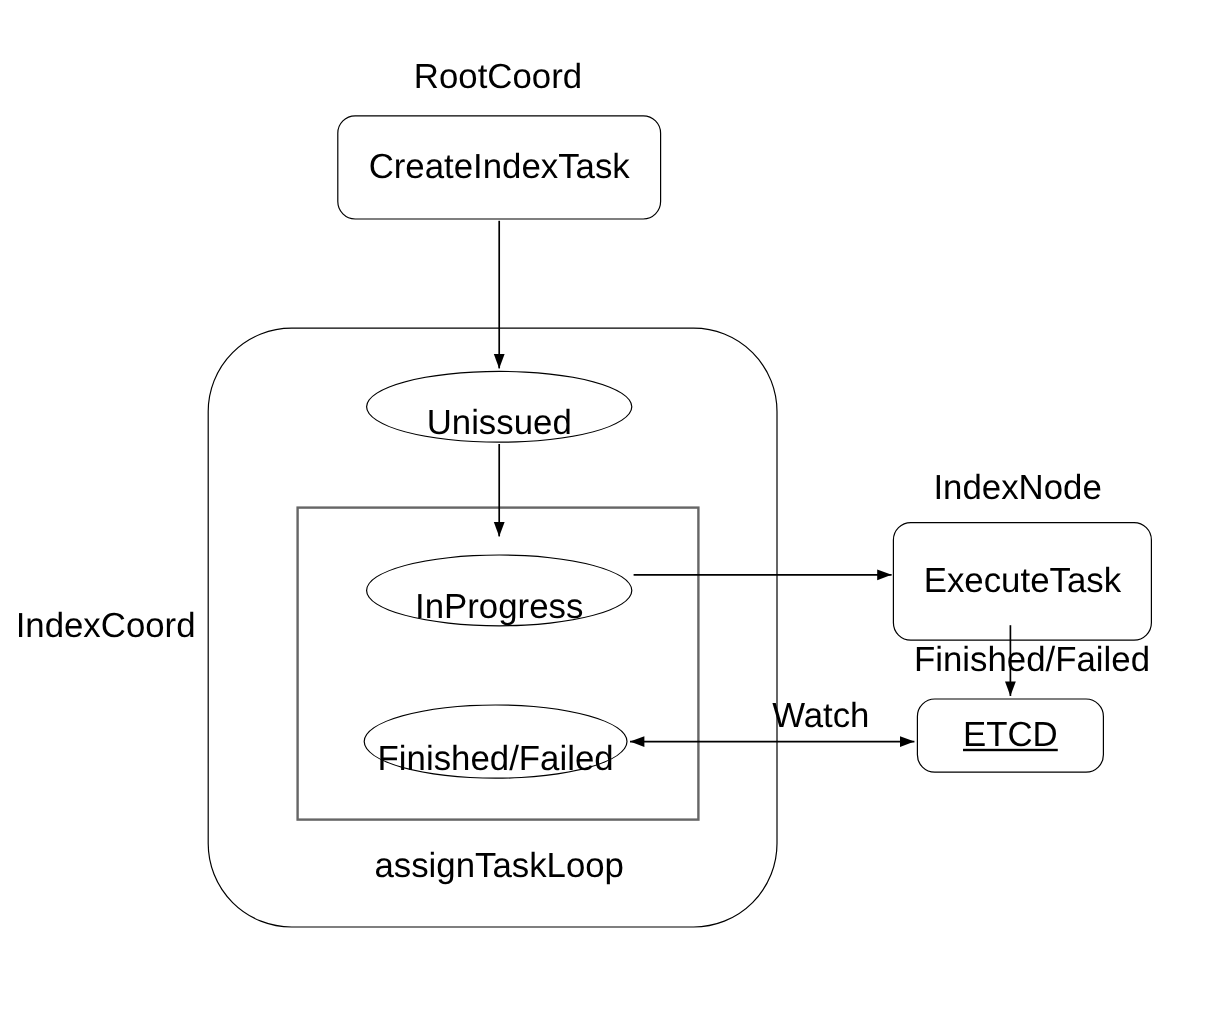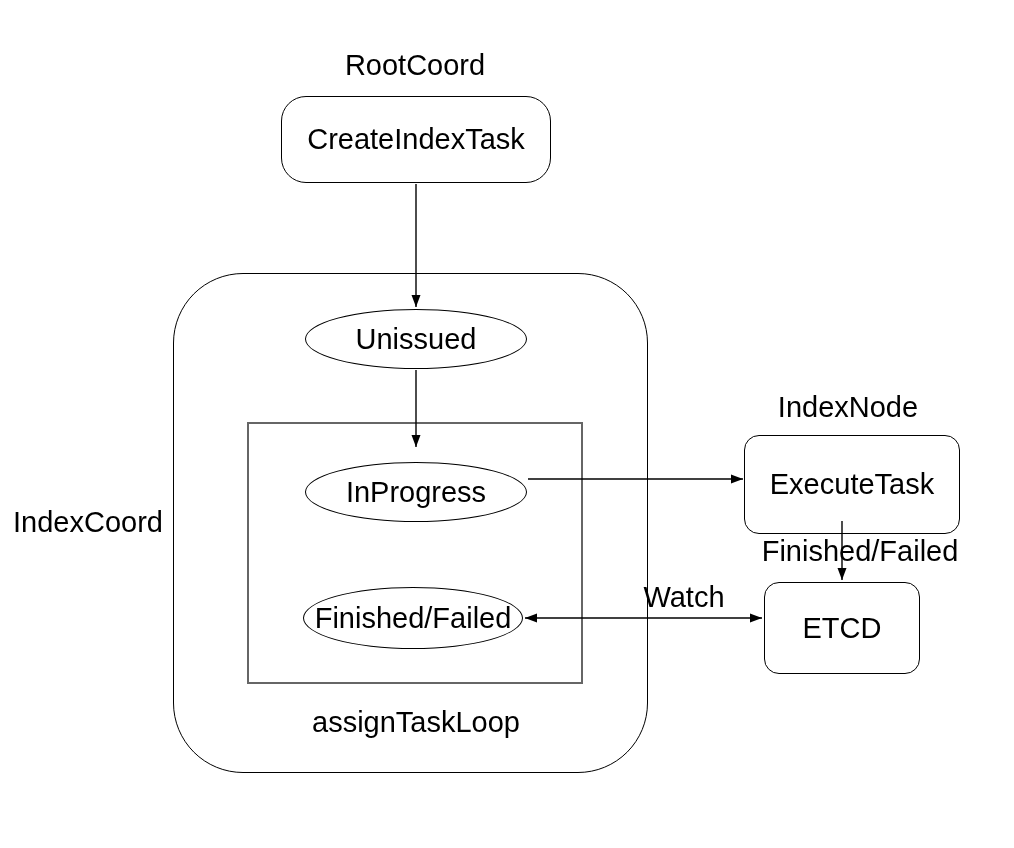--- a/index.html
+++ b/index.html
@@ -39,28 +39,28 @@
     border: 1.4px solid #000000;
     background: #ffffff;
     display: flex;
     align-items: center;
     justify-content: center;
     font-size: 29px;
     line-height: 1;
     white-space: nowrap;
   }
   .box { border-radius: 15px; }
-  .ellipse { border-radius: 50%; }
+  .ellipse { border-radius: 50%; align-items: flex-end; }
 
-  .n-create   { left: 281px; top: 96px;  width: 270px; height: 87px; border-radius: 25px; }
+  .n-create   { left: 281px; top: 96px;  width: 270px; height: 87px; }
   .n-unissued { left: 305px; top: 309px; width: 222px; height: 60px; }
   .n-inprog   { left: 305px; top: 462px; width: 222px; height: 60px; }
   .n-finfail  { left: 303px; top: 587px; width: 220px; height: 62px; }
   .n-execute  { left: 744px; top: 435px; width: 216px; height: 99px; }
-  .n-etcd     { left: 764px; top: 582px; width: 156px; height: 92px; }
+  .n-etcd     { left: 764px; top: 582px; width: 156px; height: 62px; text-decoration: underline; }
 
   svg.edges {
     position: absolute;
     left: 0; top: 0;
     width: 1014px; height: 848px;
     pointer-events: none;
   }
   svg.edges line {
     stroke: #000000;
     stroke-width: 1.4;

